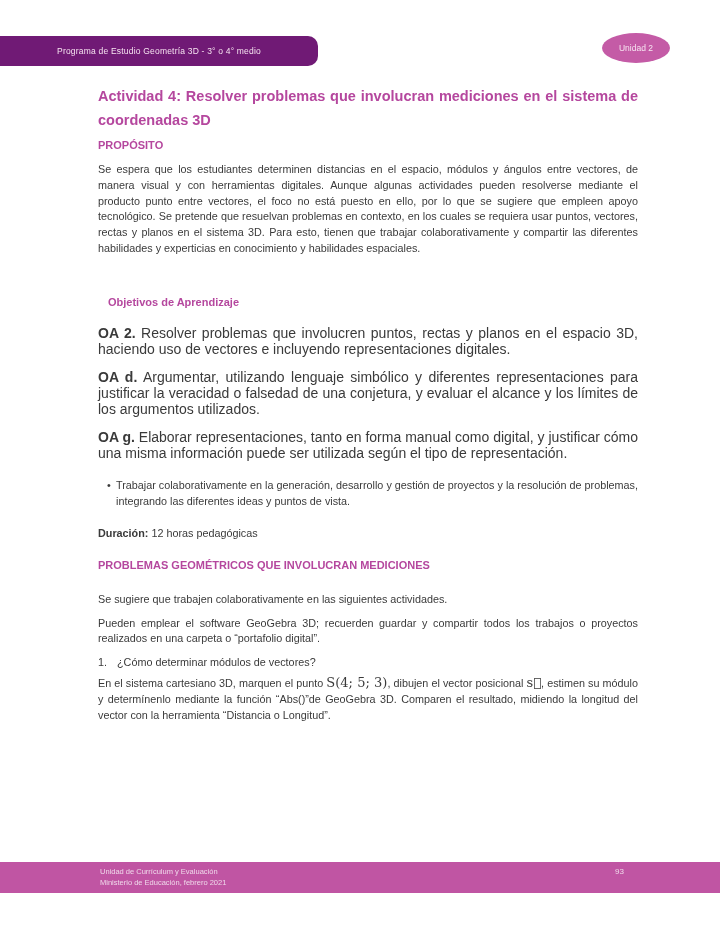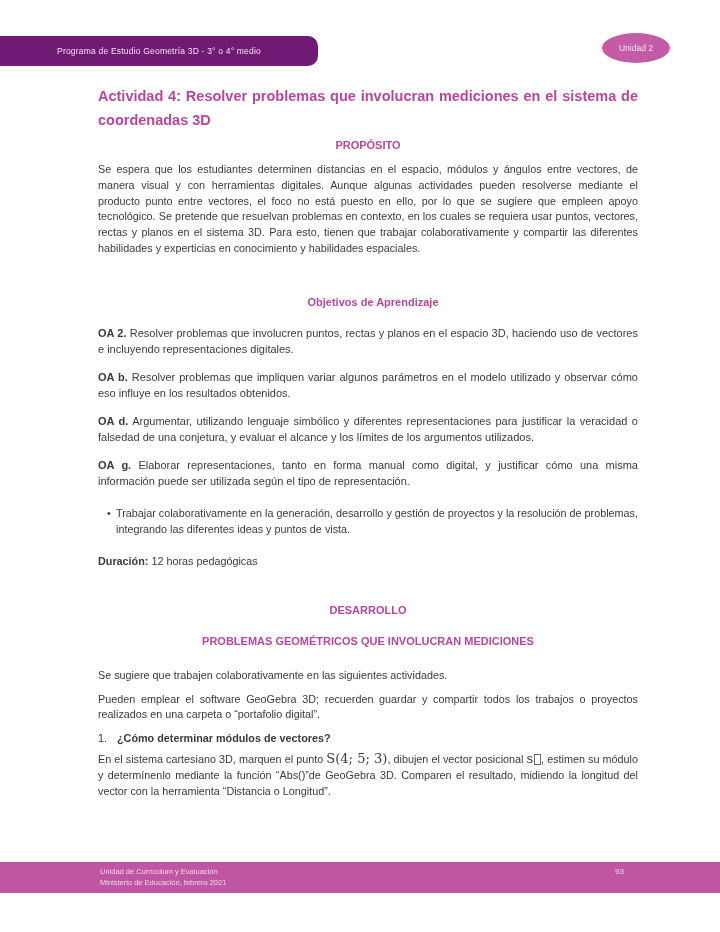--- a/index.html
+++ b/index.html
@@ -29,45 +29,45 @@
 
   
   .content{
     position:absolute;left:98px;top:80px;width:540px;
   }
   .title{
     color:#b5479e;font-size:14.5px;font-weight:bold;line-height:24px;
     text-align:justify;margin:4px 0 6px 0;
   }
   .h-small{
-    color:#b5479e;font-size:11px;font-weight:bold;line-height:14px;margin:0;text-align:center;
+    color:#b5479e;font-size:11px;font-weight:bold;line-height:14px;margin:0;
   }
   .h-indent{margin-left:10px;}
   .body-p{
     font-size:10.8px;line-height:15.8px;text-align:justify;margin:0;
   }
   .mt-proposito{margin-top:10px;}
   .mt-objetivos{margin-top:38px;}
-  .oa{font-size:11px;line-height:16px;text-align:justify;margin:16px 0 0 0;}
+  .oa{font-size:14px;line-height:16px;text-align:justify;margin:16px 0 0 0;}
   .oa + .oa{margin-top:12px;}
   .oa-label,.bold{font-weight:bold;}
   .mt-actitudes{margin-top:18px;}
   .bullet-row{
     display:flex;margin-top:16px;font-size:10.8px;line-height:16px;
   }
   .bullet-glyph{width:18px;flex:0 0 18px;padding-left:9px;box-sizing:border-box;}
   .bullet-text{flex:1;text-align:justify;}
   .duracion{font-size:10.8px;line-height:16px;margin:16px 0 0 0;}
   .mt-desarrollo{margin-top:34px;}
   .mt-problemas{margin-top:17px;}
   .mt-sugiere{margin-top:20px;}
   .mt-pueden{margin-top:8px;}
   .num-row{display:flex;margin-top:7px;font-size:10.8px;line-height:16px;}
   .num-glyph{width:19px;flex:0 0 19px;}
-  .num-text{flex:1;font-weight:bold;}
+  .num-text{flex:1;}
   .mt-question{margin-top:5px;}
   .math{
     font-family:"DejaVu Serif","Liberation Serif",serif;
     font-size:13px;margin-top:19px;
   }
 
   
   .footer-bar{
     position:absolute;left:0;top:862px;width:720px;height:31px;
     background:#c055a3;
@@ -96,33 +96,31 @@
   <div class="content">
 
     <h1 class="title">Actividad 4: Resolver problemas que involucran mediciones en el sistema de coordenadas 3D</h1>
 
     <h2 class="h-small">PROPÓSITO</h2>
     <p class="body-p mt-proposito">Se espera que los estudiantes determinen distancias en el espacio, módulos y ángulos entre vectores, de manera visual y con herramientas digitales. Aunque algunas actividades pueden resolverse mediante el producto punto entre vectores, el foco no está puesto en ello, por lo que se sugiere que empleen apoyo tecnológico. Se pretende que resuelvan problemas en contexto, en los cuales se requiera usar puntos, vectores, rectas y planos en el sistema 3D. Para esto, tienen que trabajar colaborativamente y compartir las diferentes habilidades y experticias en conocimiento y habilidades espaciales.</p>
 
     <h2 class="h-small h-indent mt-objetivos">Objetivos de Aprendizaje</h2>
 
     <p class="oa"><span class="oa-label">OA 2.</span><span> Resolver problemas que involucren puntos, rectas y planos en el espacio 3D, haciendo uso de vectores e incluyendo representaciones digitales.</span></p>
-    <p class="oa"><span class="oa-label">OA b.</span><span> Resolver problemas que impliquen variar algunos parámetros en el modelo utilizado y observar cómo eso influye en los resultados obtenidos.</span></p>
     <p class="oa"><span class="oa-label">OA d.</span><span> Argumentar, utilizando lenguaje simbólico y diferentes representaciones para justificar la veracidad o falsedad de una conjetura, y evaluar el alcance y los límites de los argumentos utilizados.</span></p>
     <p class="oa"><span class="oa-label">OA g.</span><span> Elaborar representaciones, tanto en forma manual como digital, y justificar cómo una misma información puede ser utilizada según el tipo de representación.</span></p>
 
 
     <div class="bullet-row">
       <span class="bullet-glyph">•</span>
       <span class="bullet-text">Trabajar colaborativamente en la generación, desarrollo y gestión de proyectos y la resolución de problemas, integrando las diferentes ideas y puntos de vista.</span>
     </div>
 
     <p class="duracion"><span class="bold">Duración:</span><span> 12 horas pedagógicas</span></p>
 
-    <h2 class="h-small mt-desarrollo">DESARROLLO</h2>
     <h2 class="h-small mt-problemas">PROBLEMAS GEOMÉTRICOS QUE INVOLUCRAN MEDICIONES</h2>
 
     <p class="body-p mt-sugiere">Se sugiere que trabajen colaborativamente en las siguientes actividades.</p>
     <p class="body-p mt-pueden">Pueden emplear el software GeoGebra 3D; recuerden guardar y compartir todos los trabajos o proyectos realizados en una carpeta o “portafolio digital”.</p>
 
     <div class="num-row">
       <span class="num-glyph">1.</span>
       <span class="num-text">¿Cómo determinar módulos de vectores?</span>
     </div>
 

